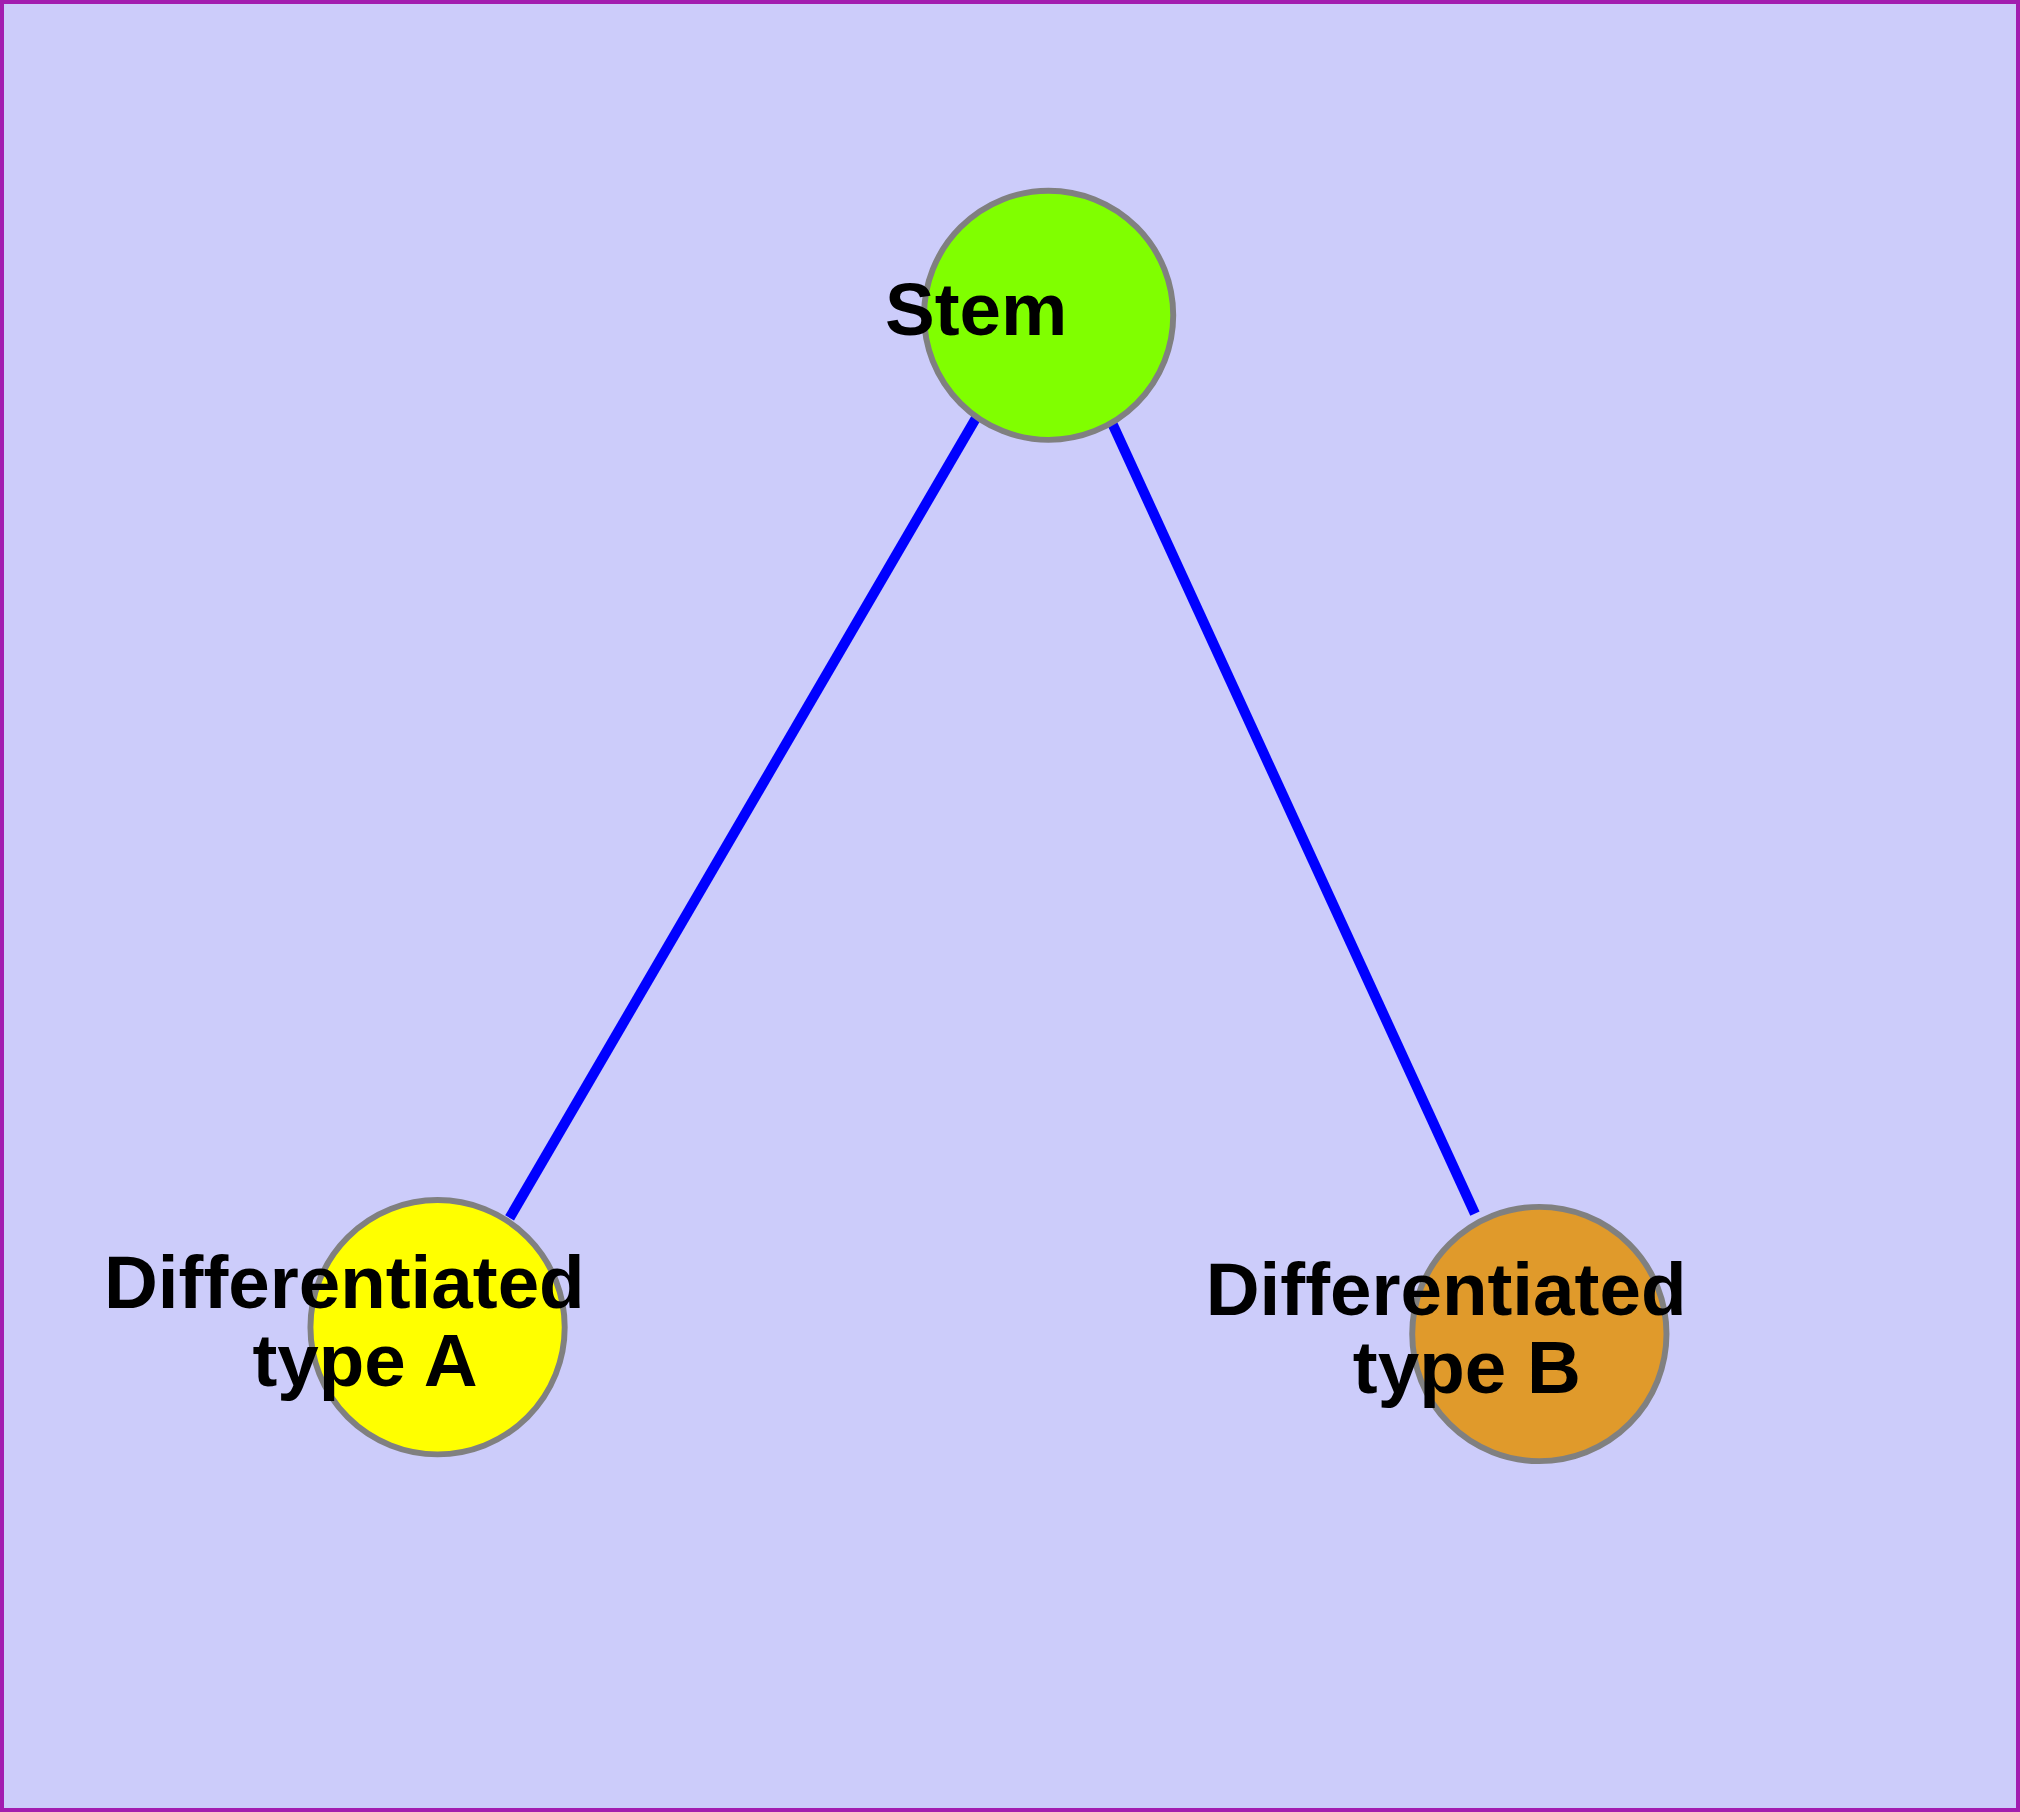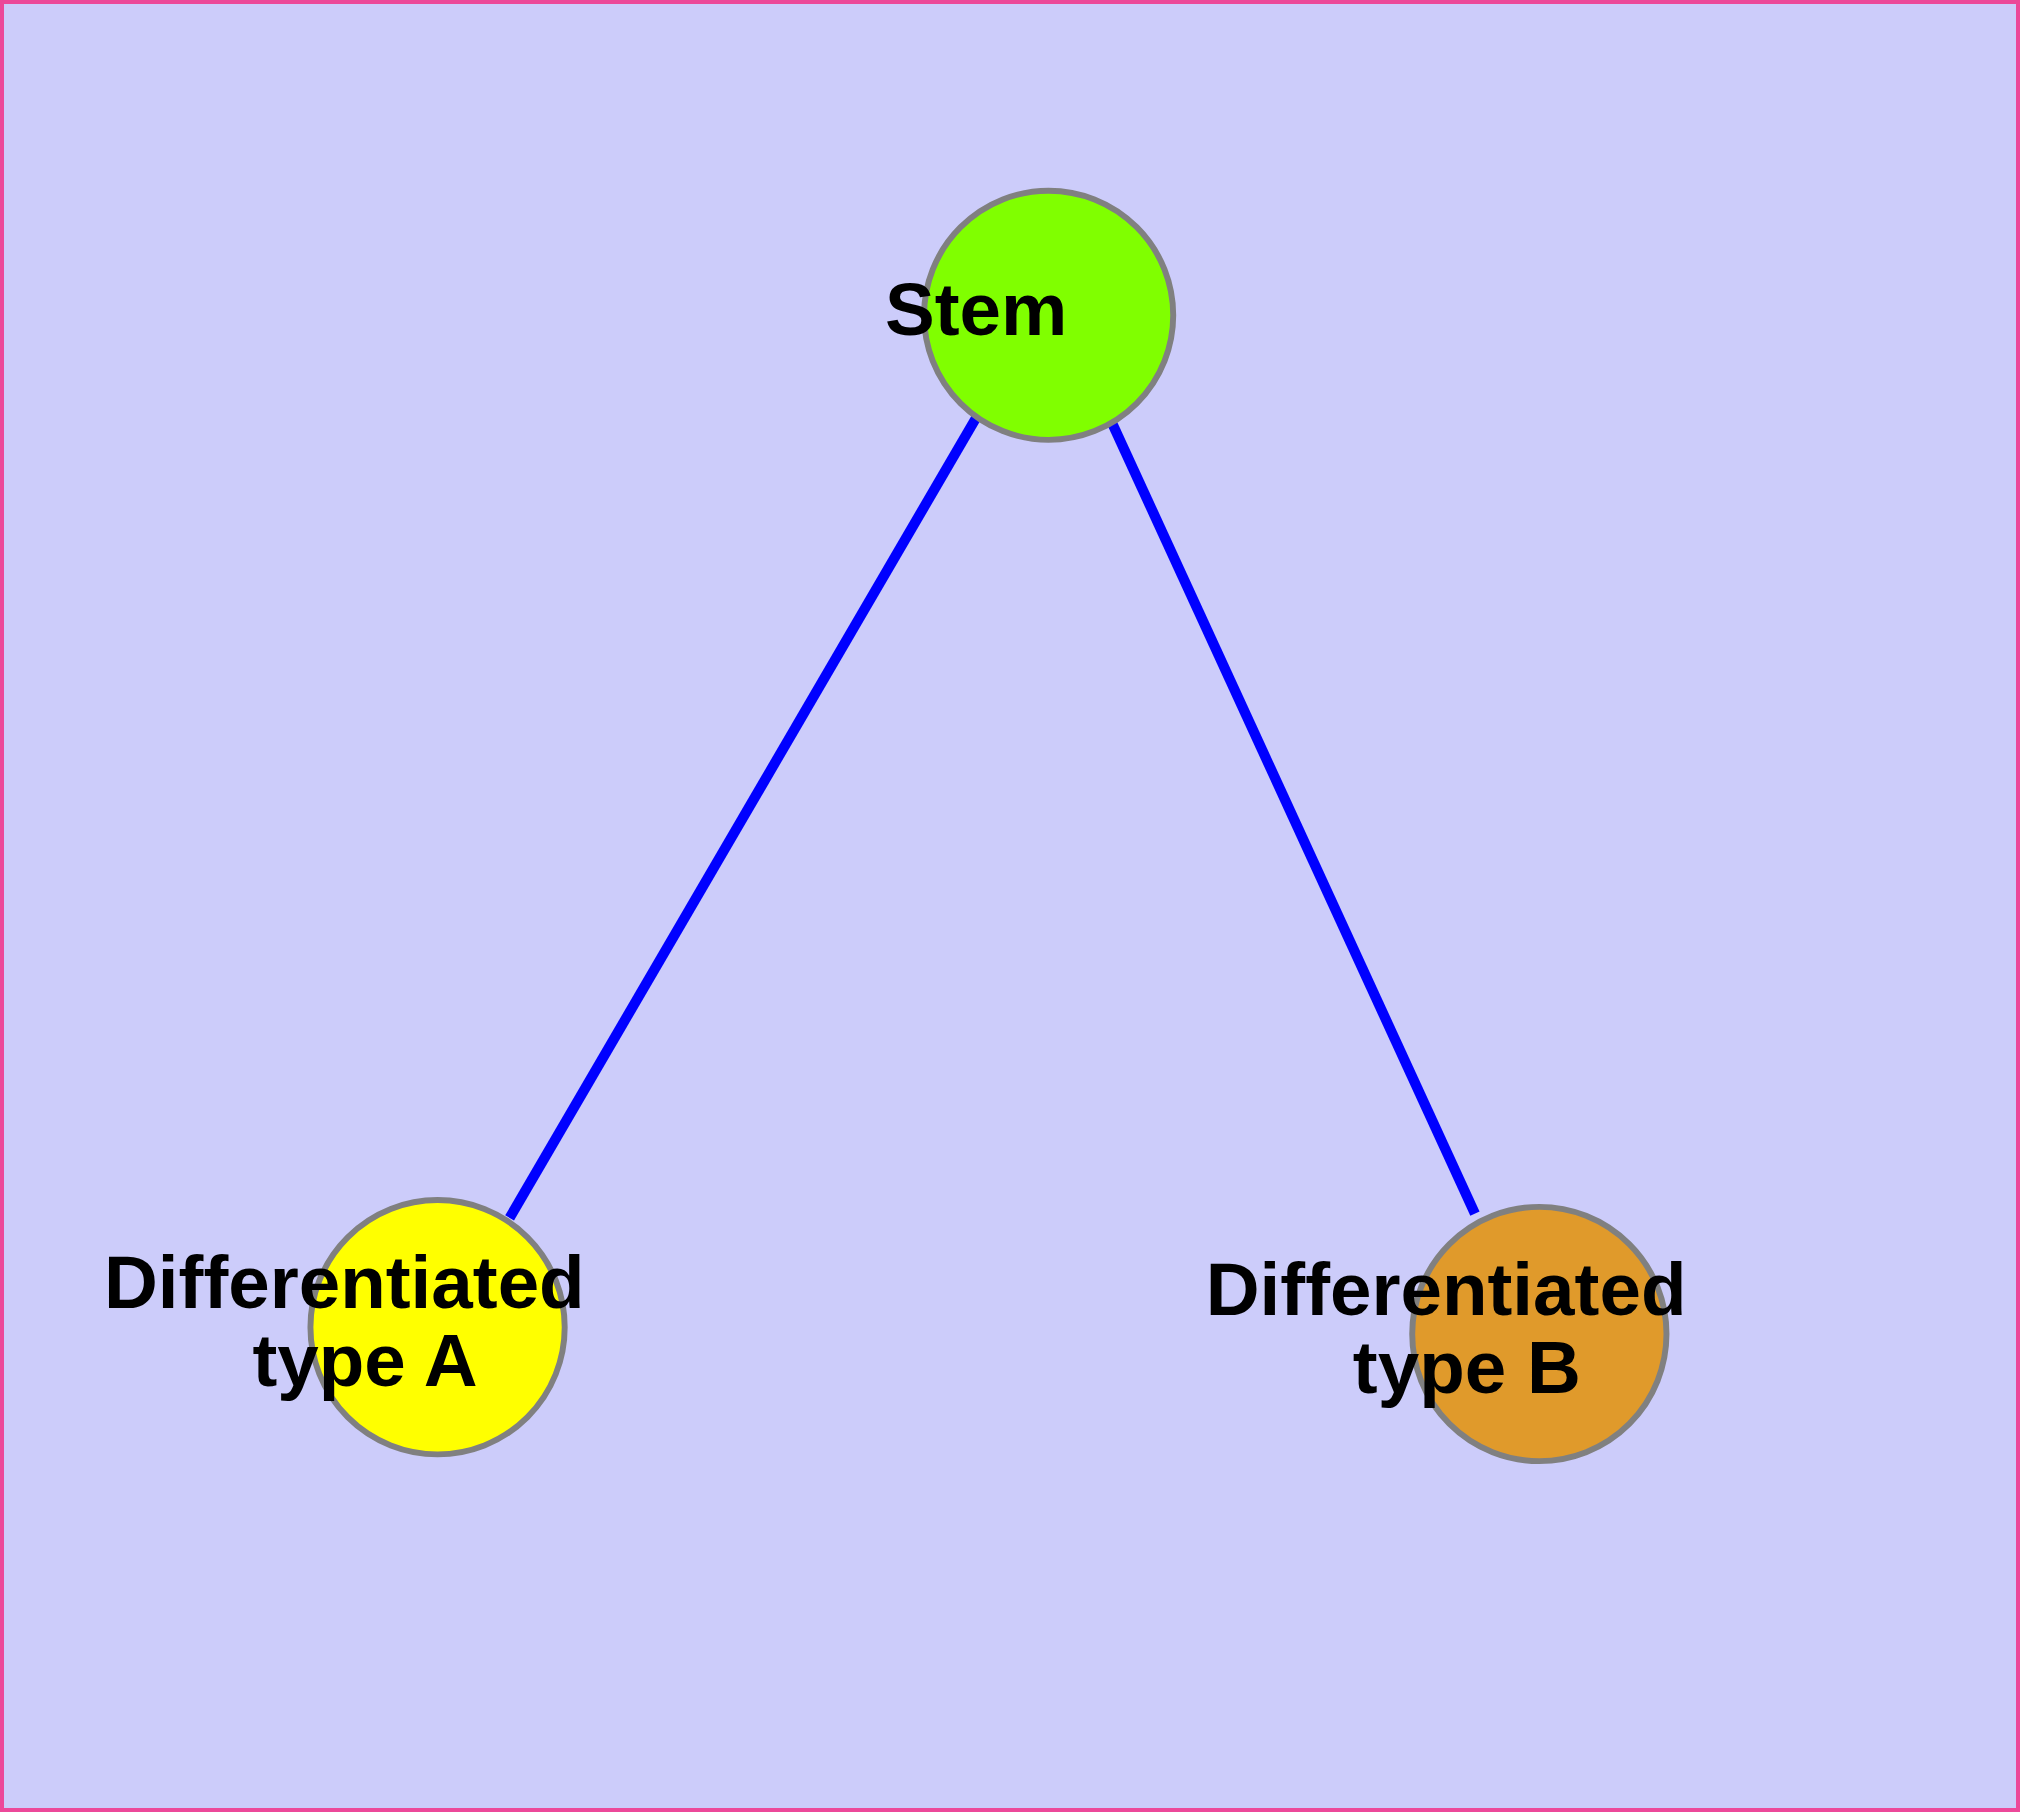--- a/index.html
+++ b/index.html
@@ -11,21 +11,21 @@
   body {
     width: 2021px;
     height: 1812px;
     overflow: hidden;
     font-family: "Liberation Sans", sans-serif;
   }
   #canvas {
     position: relative;
     width: 2021px;
     height: 1812px;
-    background: #ec4899;
+    background: #a21caf;
   }
   #graph-panel {
     position: absolute;
     left: 4.2px;
     top: 4.2px;
     width: 2012px;
     height: 1804px;
     background: #ccccfa;
   }
   #graph-svg {

